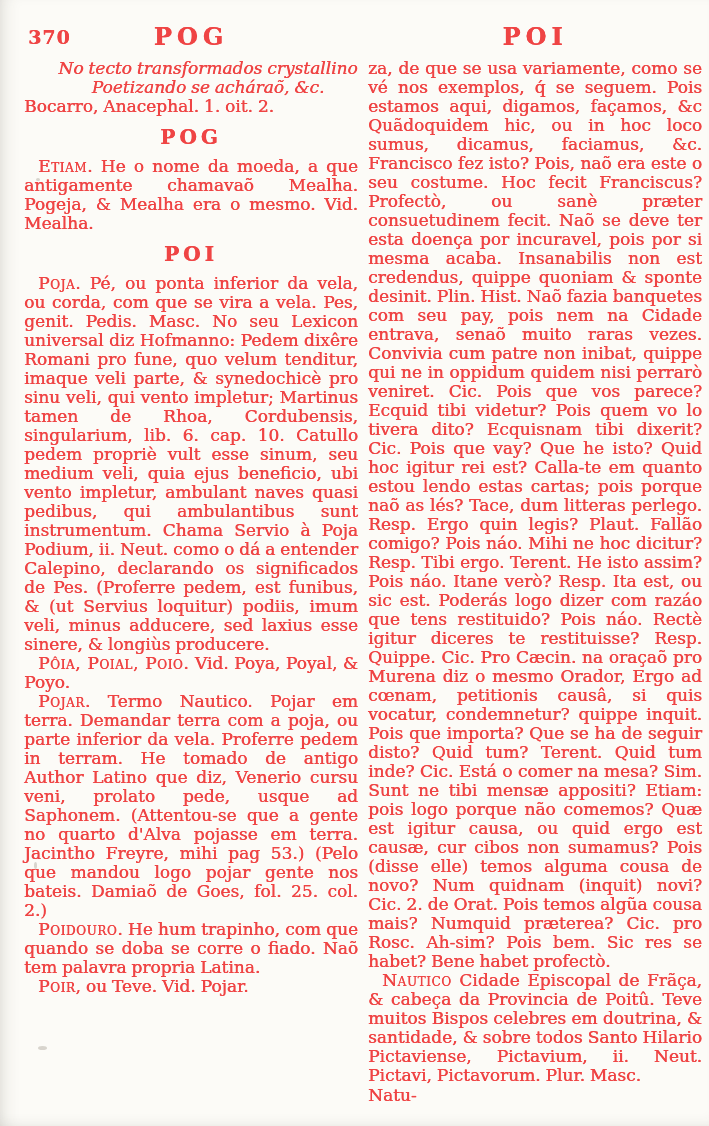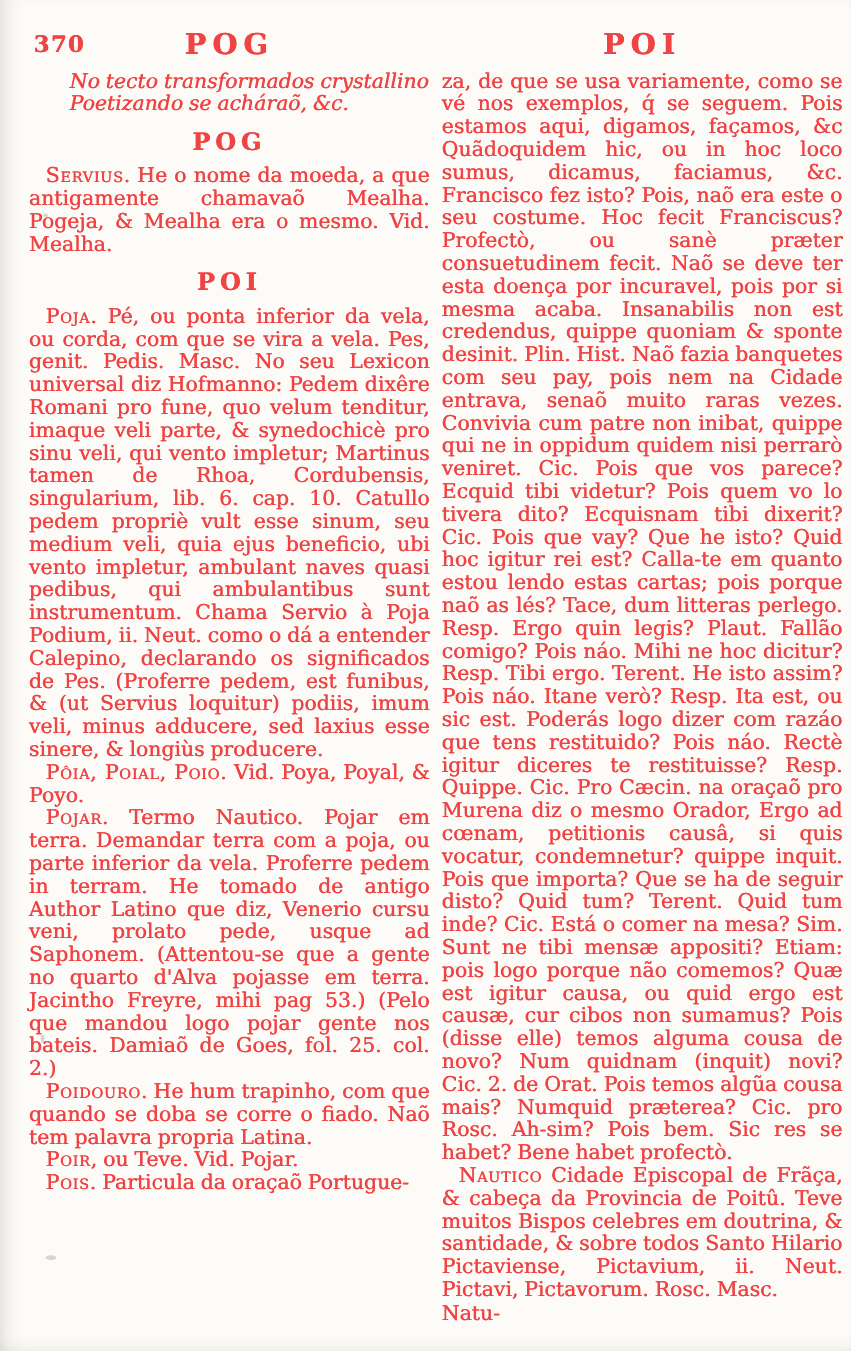--- a/index.html
+++ b/index.html
@@ -46,21 +46,21 @@
     font-size:17px;
     line-height:19px;
     text-align:justify;
     word-spacing:-0.5px;
   }
   .para{margin:0;text-indent:14px;}
   .para.verse{
     font-style:italic;
     text-indent:0;
     padding-left:34px;
-    text-align:left;
+    text-align:center;
   }
   .para.noindent{text-indent:0;}
   .para.heading{
     text-align:center;
     text-indent:0;
     font-weight:bold;
     font-size:20px;
     letter-spacing:4px;
     margin:12px 0 10px 0;
   }
@@ -88,33 +88,33 @@
 
   <div class="header">
     <div class="hcell">POG</div>
     <div class="hcell">POI</div>
   </div>
 
   <div class="columns">
     <div class="col">
         <div class="para verse"><span>No tecto transformados crystallino</span></div>
         <div class="para verse"><span>Poetizando se acháraõ, &amp;c.</span></div>
+        <div class="para noindent"><span>Bocarro, Anacephal. 1. oit. 2.</span></div>
         <div class="para heading"><span>POG</span></div>
-        <div class="para entry"><span class="sc">Servius</span><span>. He o nome da moeda, a que antigamente chamavaõ Mealha. Pogeja, &amp; Mealha era o mesmo. </span><span class="it">Vid.</span><span> Mealha.</span></div>
+        <div class="para entry"><span class="sc">Etiam</span><span>. He o nome da moeda, a que antigamente chamavaõ Mealha. Pogeja, &amp; Mealha era o mesmo. </span><span class="it">Vid.</span><span> Mealha.</span></div>
         <div class="para heading"><span>POI</span></div>
         <div class="para entry"><span class="sc">Poja</span><span>. Pé, ou ponta inferior da vela, ou corda, com que se vira a vela. </span><span class="it">Pes, genit. Pedis. Masc.</span><span> No seu Lexicon universal diz Hofmanno: </span><span class="it">Pedem dixêre Romani pro fune, quo velum tenditur, imaque veli parte, &amp; synedochicè pro sinu veli, qui vento impletur; Martinus tamen de Rhoa, Cordubensis, singularium, lib. 6. cap. 10. Catullo pedem propriè vult esse sinum, seu medium veli, quia ejus beneficio, ubi vento impletur, ambulant naves quasi pedibus, qui ambulantibus sunt instrumentum.</span><span> Chama Servio à Poja </span><span class="it">Podium, ii. Neut.</span><span> como o dá a entender Calepino, declarando os significados de </span><span class="it">Pes.</span><span> (</span><span class="it">Proferre pedem, est funibus, &amp;</span><span> (</span><span class="it">ut Servius loquitur</span><span>) </span><span class="it">podiis, imum veli, minus adducere, sed laxius esse sinere, &amp; longiùs producere.</span></div>
         <div class="para entry"><span class="sc">Pôia, Poial, Poio.</span><span> </span><span class="it">Vid.</span><span> Poya, Poyal, &amp; Poyo.</span></div>
         <div class="para entry"><span class="sc">Pojar</span><span>. Termo Nautico. Pojar em terra. Demandar terra com a poja, ou parte inferior da vela. </span><span class="it">Proferre pedem in terram.</span><span> He tomado de antigo Author Latino que diz, </span><span class="it">Venerio cursu veni, prolato pede, usque ad Saphonem.</span><span> (Attentou-se que a gente no quarto d'Alva pojasse em terra. Jacintho Freyre, mihi pag 53.) (Pelo que mandou logo pojar gente nos bateis. Damiaõ de Goes, fol. 25. col. 2.)</span></div>
         <div class="para entry"><span class="sc">Poidouro</span><span>. He hum trapinho, com que quando se doba se corre o fiado. Naõ tem palavra propria Latina.</span></div>
         <div class="para entry"><span class="sc">Poir</span><span>, ou Teve. </span><span class="it">Vid.</span><span> Pojar.</span></div>
-        <div class="para entry"><span class="sc">Pois</span><span>. Particula da oraçaõ Portugue-</span></div>
       </div>
     <div class="col">
         <div class="para noindent"><span>za, de que se usa variamente, como se vé nos exemplos, q́ se seguem. Pois estamos aqui, digamos, façamos, &amp;c </span><span class="it">Quãdoquidem hic,</span><span> ou </span><span class="it">in hoc loco sumus, dicamus, faciamus, &amp;c.</span><span> Francisco fez isto? Pois, naõ era este o seu costume. </span><span class="it">Hoc fecit Franciscus? Profectò,</span><span> ou </span><span class="it">sanè præter consuetudinem fecit.</span><span> Naõ se deve ter esta doença por incuravel, pois por si mesma acaba. </span><span class="it">Insanabilis non est credendus, quippe quoniam &amp; sponte desinit. Plin. Hist.</span><span> Naõ fazia banquetes com seu pay, pois nem na Cidade entrava, senaõ muito raras vezes. </span><span class="it">Convivia cum patre non inibat, quippe qui ne in oppidum quidem nisi perrarò veniret. Cic.</span><span> Pois que vos parece? </span><span class="it">Ecquid tibi videtur?</span><span> Pois quem vo lo tivera dito? </span><span class="it">Ecquisnam tibi dixerit? Cic.</span><span> Pois que vay? Que he isto? </span><span class="it">Quid hoc igitur rei est?</span><span> Calla-te em quanto estou lendo estas cartas; pois porque naõ as lés? </span><span class="it">Tace, dum litteras perlego. Resp. Ergo quin legis? Plaut.</span><span> Fallão comigo? Pois náo. </span><span class="it">Mihi ne hoc dicitur? Resp. Tibi ergo. Terent.</span><span> He isto assim? Pois náo. </span><span class="it">Itane verò? Resp. Ita est,</span><span> ou </span><span class="it">sic est.</span><span> Poderás logo dizer com razáo que tens restituido? Pois náo. </span><span class="it">Rectè igitur diceres te restituisse? Resp. Quippe. Cic. Pro Cæcin.</span><span> na oraçaõ pro Murena diz o mesmo Orador, </span><span class="it">Ergo ad cœnam, petitionis causâ, si quis vocatur, condemnetur? quippe inquit.</span><span> Pois que importa? Que se ha de seguir disto? </span><span class="it">Quid tum? Terent. Quid tum inde? Cic.</span><span> Está o comer na mesa? Sim. </span><span class="it">Sunt ne tibi mensæ appositi? Etiam:</span><span> pois logo porque não comemos? </span><span class="it">Quæ est igitur causa,</span><span> ou </span><span class="it">quid ergo est causæ, cur cibos non sumamus?</span><span> Pois (disse elle) temos alguma cousa de novo? </span><span class="it">Num quidnam (inquit) novi? Cic. 2. de Orat.</span><span> Pois temos algũa cousa mais? </span><span class="it">Numquid præterea? Cic. pro Rosc.</span><span> Ah-sim? Pois bem. </span><span class="it">Sic res se habet? Bene habet profectò.</span></div>
-        <div class="para entry"><span class="sc">Nautico</span><span> Cidade Episcopal de Frãça, &amp; cabeça da Provincia de Poitû. Teve muitos Bispos celebres em doutrina, &amp; santidade, &amp; sobre todos Santo Hilario Pictaviense, </span><span class="it">Pictavium, ii. Neut. Pictavi, Pictavorum. Rosc. Masc.</span></div>
+        <div class="para entry"><span class="sc">Nautico</span><span> Cidade Episcopal de Frãça, &amp; cabeça da Provincia de Poitû. Teve muitos Bispos celebres em doutrina, &amp; santidade, &amp; sobre todos Santo Hilario Pictaviense, </span><span class="it">Pictavium, ii. Neut. Pictavi, Pictavorum. Plur. Masc.</span></div>
         <div class="para catchword"><span>Natu-</span></div>
       </div>
   </div>
 
   <div class="speck" style="left:36px;top:178px;width:4px;height:3px;"></div>
   <div class="speck" style="left:34px;top:862px;width:3px;height:7px;"></div>
   <div class="speck" style="left:38px;top:1046px;width:9px;height:4px;"></div>
 
 </div>
 

